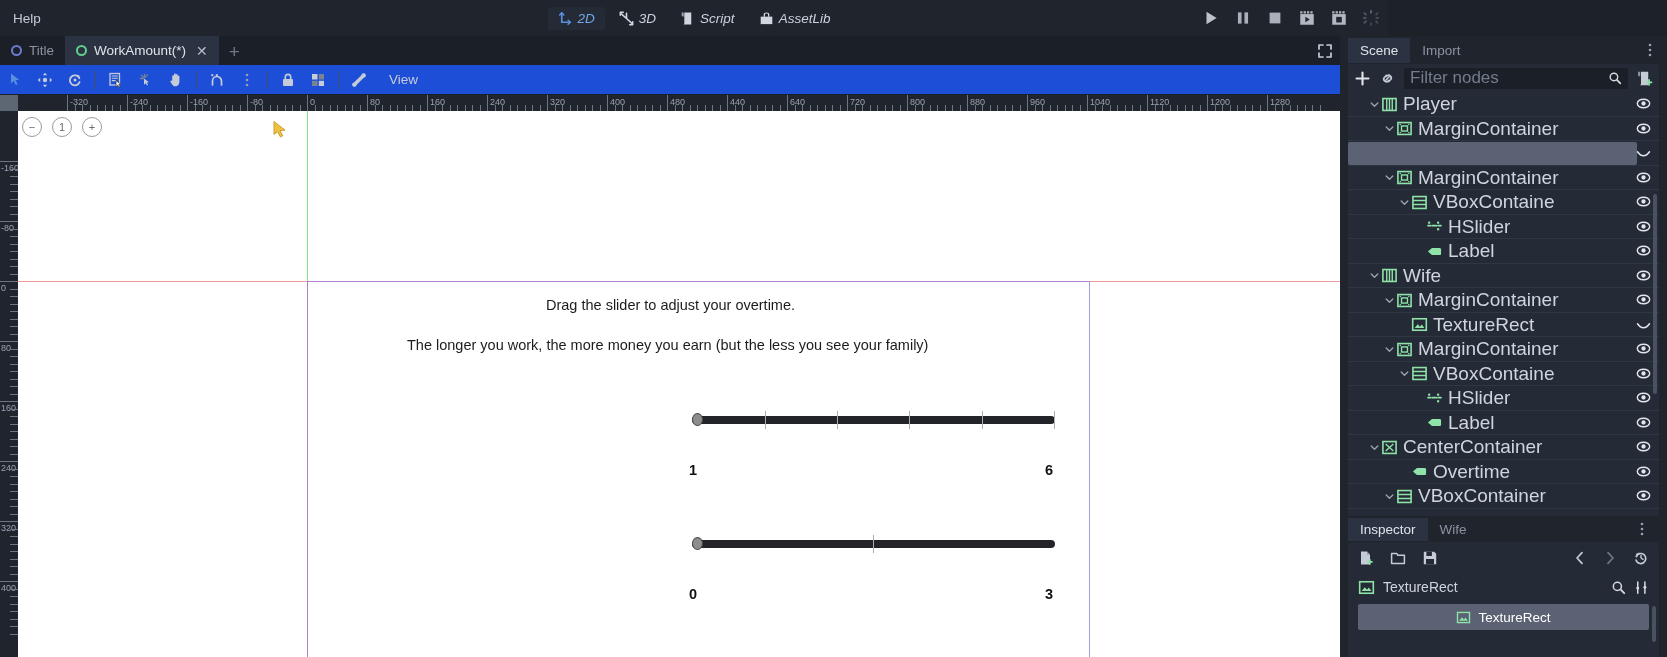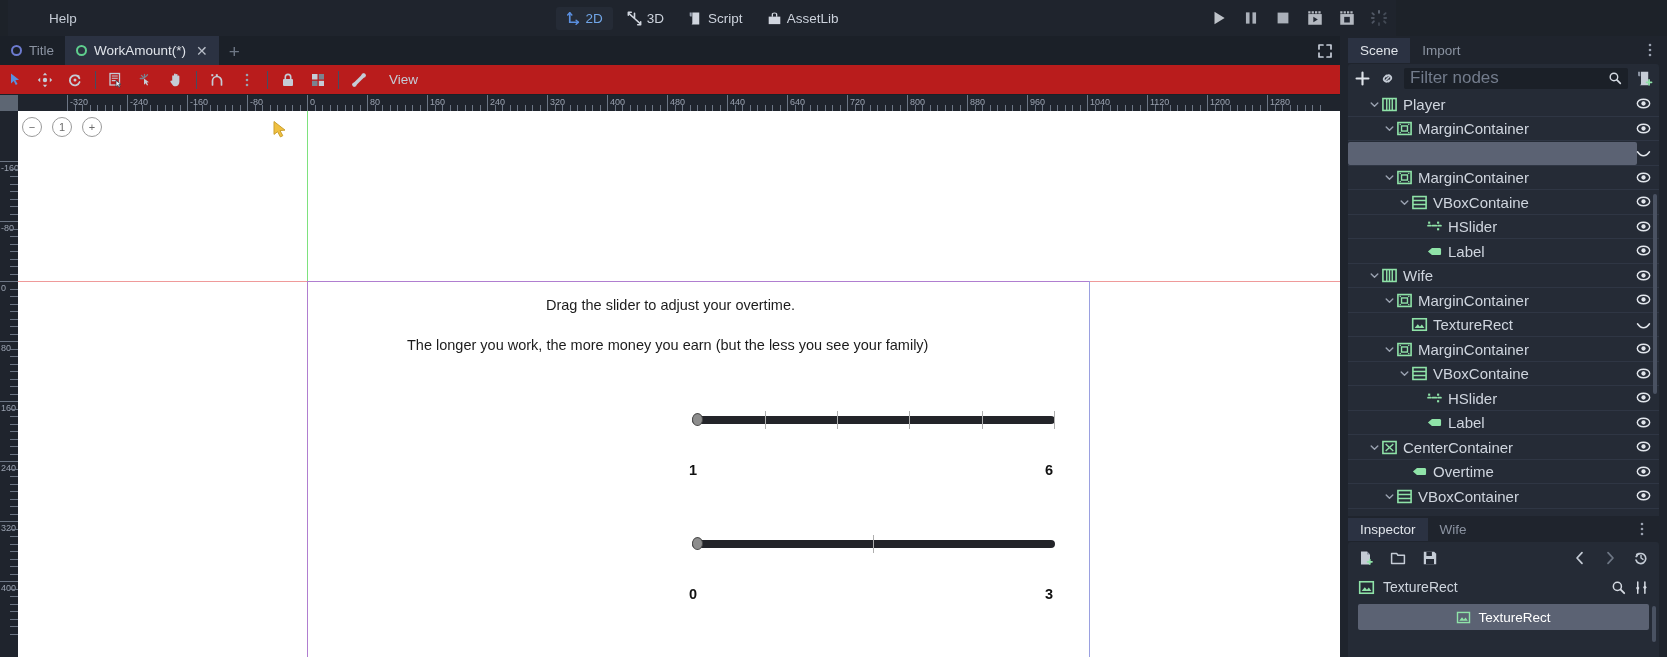--- a/index.html
+++ b/index.html
@@ -6,37 +6,37 @@
   html, body {
     width: 1667px; height: 657px;
     background: #1d2229;
     font-family: "Liberation Sans", sans-serif;
     overflow: hidden;
   }
   .app { position: relative; width: 1667px; height: 657px; }
 
   
   .menubar {
-    position: absolute; left: 8px; top: 0; width: 1388px; height: 36px;
+    position: absolute; left: 0; top: 0; width: 1388px; height: 36px;
     background: #1f242d;
-    display: flex; align-items: center; padding-left: 28px;
+    display: flex; align-items: center;
   }
   .menu-item {
     color: #c5ccd6; font-size: 13.5px; padding: 3px 9px; margin-left: 4px;
     border-radius: 3px; cursor: default;
   }
   .menu-center {
     position: absolute; left: 0; right: 0; top: 0; height: 36px;
     display: flex; align-items: center; justify-content: center; gap: 4px;
     pointer-events: none;
   }
   .mode-btn {
     display: flex; align-items: center; gap: 5px;
     padding: 4px 10px; border-radius: 3px;
-    font-size: 13.5px; color: #ccd2dc; pointer-events: auto;
+    font-size: 13.5px; color: #ccd2dc; pointer-events: auto; font-style: italic;
   }
   .mode-btn.active { background: #252b36; color: #71a6e8; }
   .menu-right {
     position: absolute; right: 8px; top: 0; height: 36px;
     display: flex; align-items: center; gap: 14px;
   }
   .ctrl-ico { width: 18px; height: 18px; opacity: .82; display:block; }
 
   
   .tabbar {
@@ -53,21 +53,21 @@
   .xbtn { color: #b7bdc7; font-size: 14px; margin-left: 3px; line-height: 1; }
   .plus-tab { color: #6e7785; font-size: 19px; padding: 0 10px; line-height: 26px; }
   .expand-btn {
     position: absolute; right: 0; top: 36px; width: 30px; height: 29px;
     display: flex; align-items: center; justify-content: center;
   }
 
   
   .c-toolbar {
     position: absolute; left: 0; top: 65px; width: 1340px; height: 30px;
-    background: #b91c1c; display: flex; align-items: center; gap: 0px;
+    background: #1d4ed8; display: flex; align-items: center; gap: 0px;
     border-bottom: 1px solid #1b2028;
   }
   .tool {
     width: 30px; height: 30px; display: flex; align-items: center; justify-content: center;
   }
   .tool.sel svg { color: #5a8fe0; }
   .tsep { width: 1px; height: 18px; background: #454d60; margin: 0 5px; }
   .view-btn { color: #c5ccd6; font-size: 13.5px; padding: 3px 9px; margin-left: 6px; }
 
   
@@ -156,21 +156,21 @@
     flex: 1; height: 21px; background: #1b2028; border-radius: 2px;
     display: flex; align-items: center; padding: 0 6px; gap: 4px;
   }
   .filter-ph { color: #737c8c; font-size: 17px; flex: 1; }
 
   .tree { position: absolute; left: 0; top: 28px; right: 0; bottom: 0; overflow: hidden; }
   .trow {
     height: 24.5px; display: flex; align-items: center; position: relative;
     padding-right: 8px;
   }
-  .trow .tlabel { font-size: 15px; color: #cfd5de; white-space: nowrap; }
+  .trow .tlabel { font-size: 19px; color: #cfd5de; white-space: nowrap; }
   .trow.sel .rowbg {
     position: absolute; left: 0; right: 22px; top: 1px; bottom: 1px;
     background: #5b6273; border-radius: 2px;
   }
   .trow.sel .tlabel { color: #ffffff; }
   .twist { width: 13px; color: #9aa2b0; font-size: 9px; display:flex; align-items:center; justify-content:center; }
   .ticon { width: 17px; height: 17px; margin-right: 5px; flex: 0 0 auto; display:block; }
   .eye { position: absolute; right: 8px; top: 4px; width: 15px; height: 15px; }
   .trow-underline {
     position: absolute; left: 0; right: 0; bottom: 0; height: 1px; background: #2f3644;

